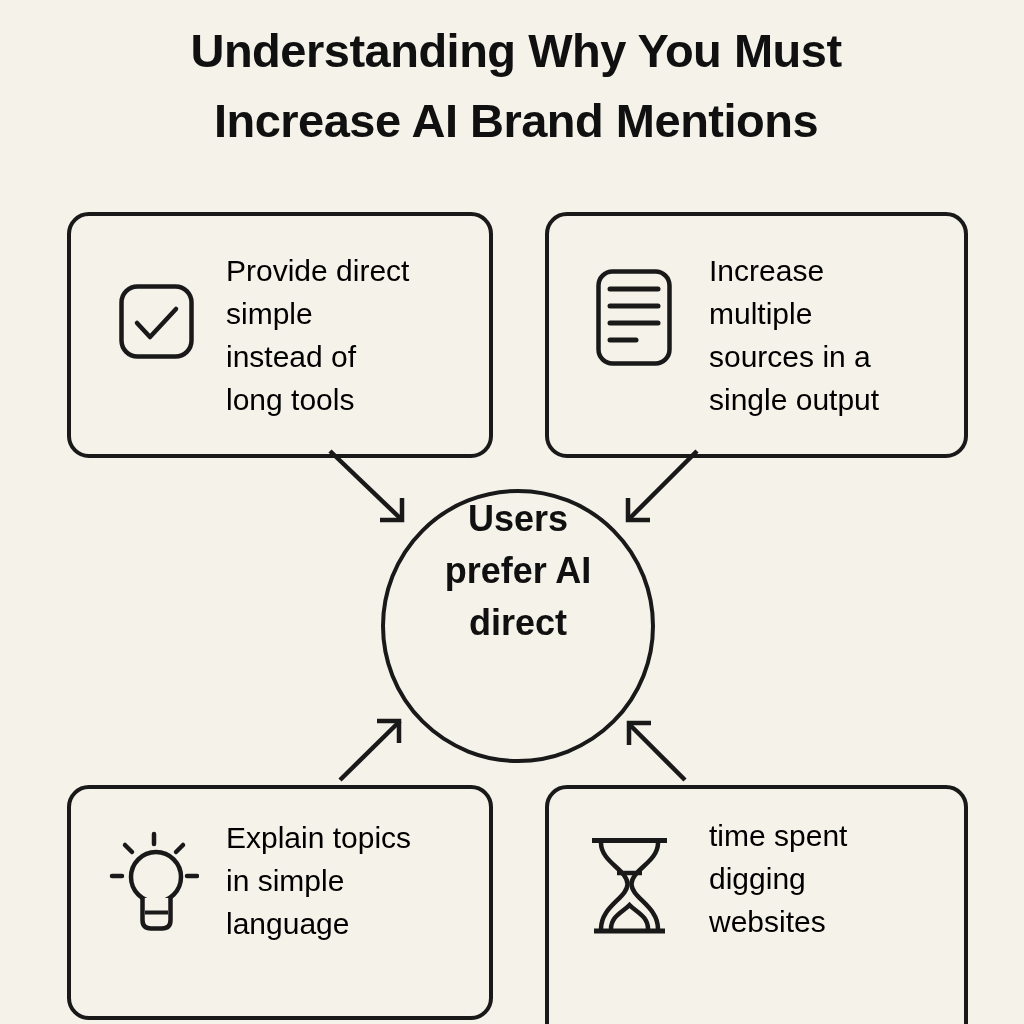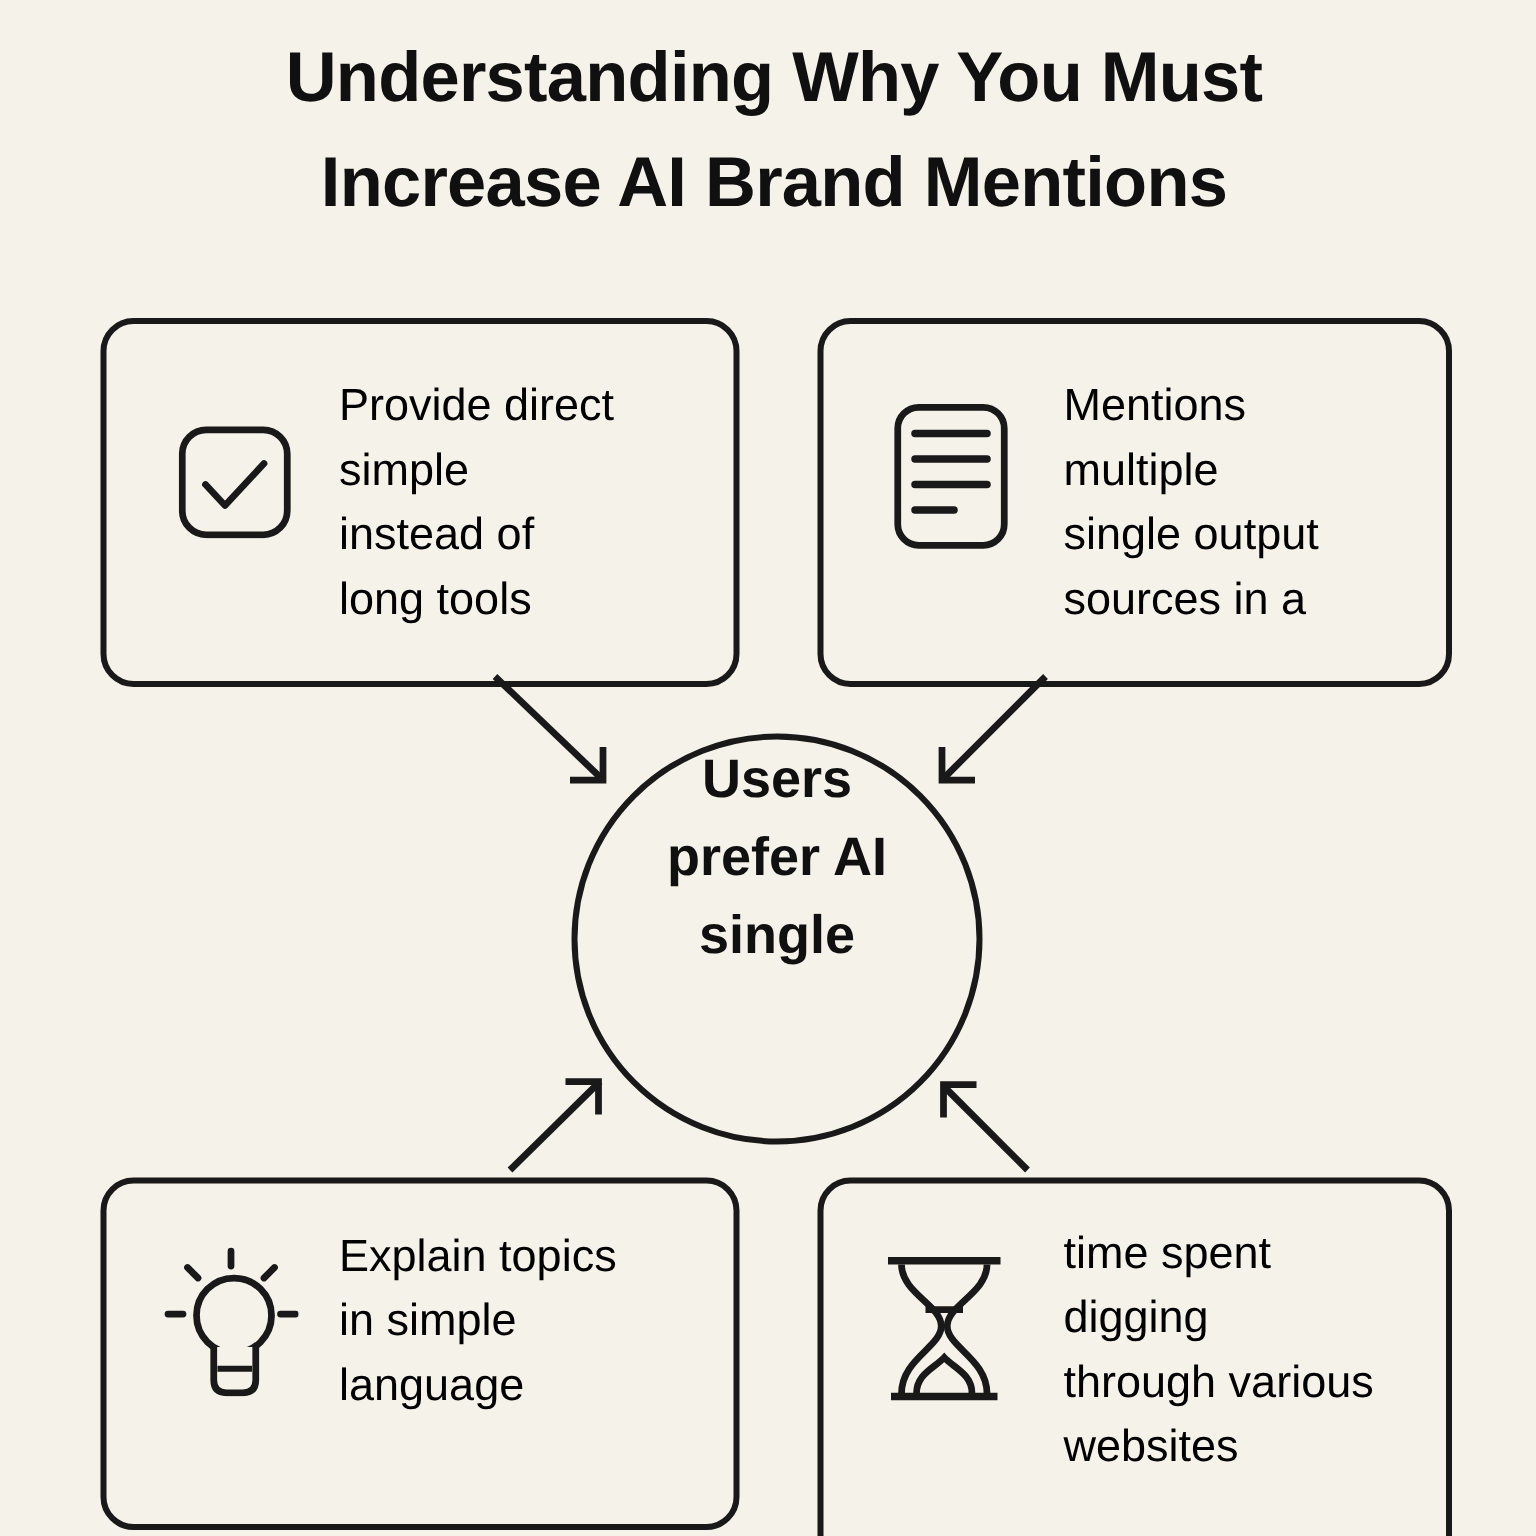--- a/index.html
+++ b/index.html
@@ -91,32 +91,32 @@
 
   <div class="card card-tr">
     <svg class="icon" width="76" height="97" viewBox="0 0 76 97">
       <rect class="stroke" x="2.5" y="2.5" width="71" height="92" rx="14" stroke-width="4.5"></rect>
       <path class="stroke" d="M14 20 H62" stroke-width="5" stroke-linecap="round"></path>
       <path class="stroke" d="M14 37 H62" stroke-width="5" stroke-linecap="round"></path>
       <path class="stroke" d="M14 54 H62" stroke-width="5" stroke-linecap="round"></path>
       <path class="stroke" d="M14 71 H40" stroke-width="5" stroke-linecap="round"></path>
     </svg>
     <div class="lines">
-      <span>Mentions</span>
+      <span>Increase</span>
       <span>multiple</span>
+      <span>sources in a</span>
       <span>single output</span>
-      <span>sources in a</span>
     </div>
   </div>
 
   <div class="center-circle">
     <div>
       <span>Users</span>
       <span>prefer AI</span>
-      <span>single</span>
+      <span>direct</span>
     </div>
   </div>
 
   <div class="card card-bl">
     <svg class="icon" width="90" height="102" viewBox="0 0 90 102">
       <circle class="stroke" cx="47" cy="48" r="25" stroke-width="4.5"></circle>
       <path d="M33.5 69 V91 Q33.5 99.5 42 99.5 H53 Q61.5 99.5 61.5 91 V69 Z" fill="#f5f2e9" stroke="none"></path>
       <path class="stroke" d="M33.5 69 V91 Q33.5 99.5 42 99.5 H53 Q61.5 99.5 61.5 91 V69" stroke-width="4.5"></path>
       <path class="stroke" d="M36 83.5 H59" stroke-width="4"></path>
       <path class="stroke" d="M45 5 V15" stroke-width="4.5" stroke-linecap="round"></path>
@@ -137,21 +137,20 @@
       <path class="stroke" d="M0 4.5 H75" stroke-width="5"></path>
       <path class="stroke" d="M2 95 H73" stroke-width="5"></path>
       <path class="stroke" d="M9 7 C9 26 35.5 34 35.5 48 C35.5 62 9 70 9 93" stroke-width="4.5"></path>
       <path class="stroke" d="M66 7 C66 26 39.5 34 39.5 48 C39.5 62 66 70 66 93" stroke-width="4.5"></path>
       <path class="stroke" d="M25 37 H50" stroke-width="4.5"></path>
       <path class="stroke" d="M19 93 C19 80 31 76 37.5 69 C44 76 56 80 56 93" stroke-width="4.5"></path>
     </svg>
     <div class="lines">
       <span>time spent</span>
       <span>digging</span>
-      <span>through various</span>
       <span>websites</span>
     </div>
   </div>
 
   <svg class="arrows" width="1024" height="1024" viewBox="0 0 1024 1024">
     <g>
       <path class="stroke" d="M330 451 L401 519" stroke-width="4.5"></path>
       <path class="stroke" d="M380 520 H402 V498" stroke-width="4.5"></path>
     </g>
     <g>

